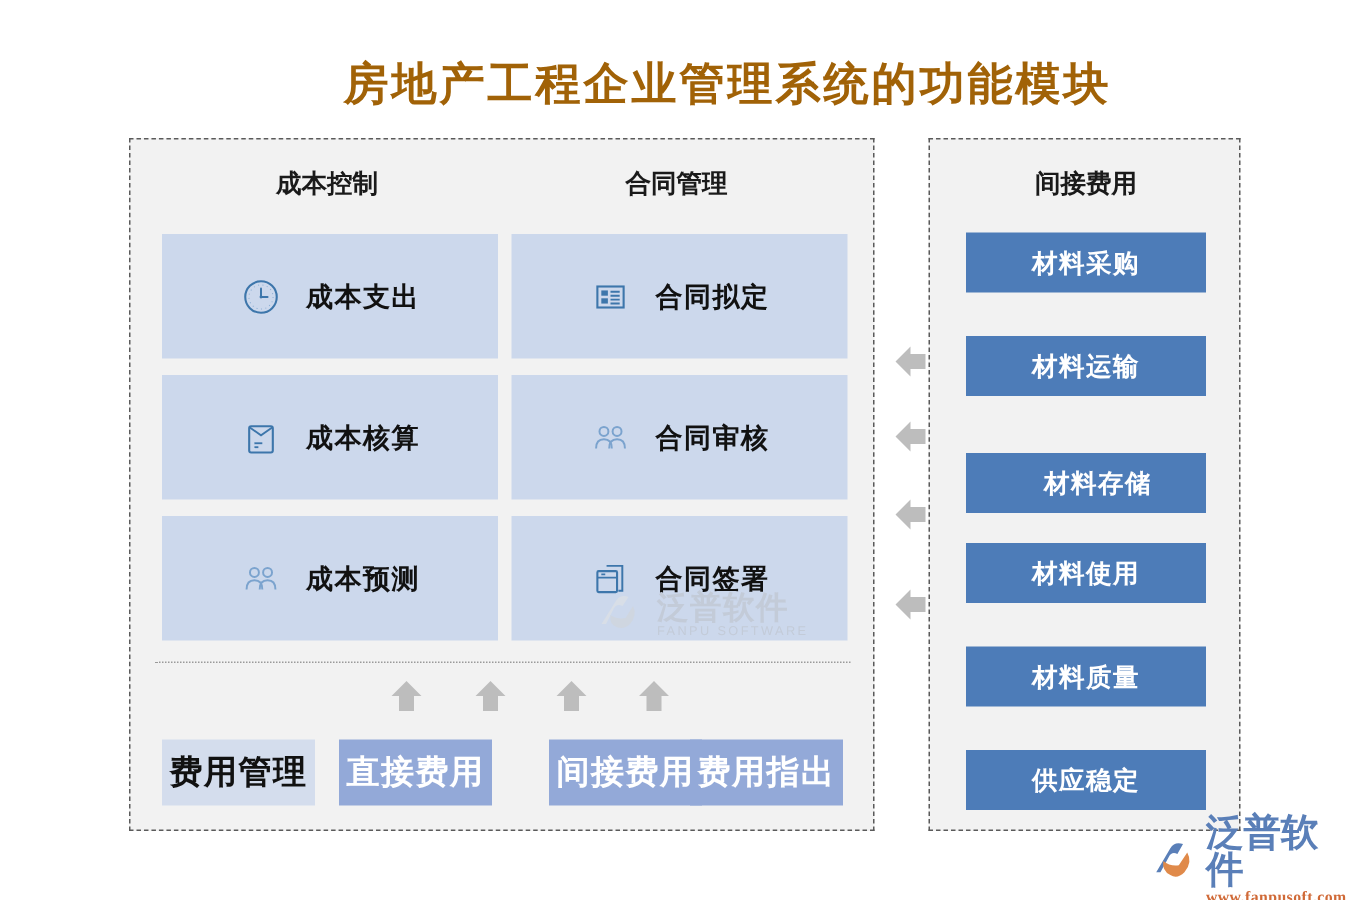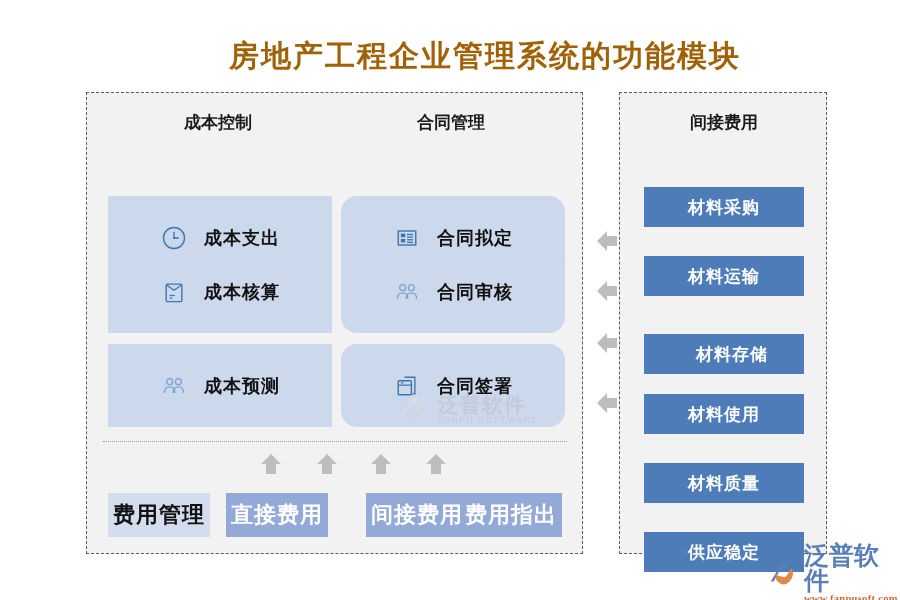--- a/index.html
+++ b/index.html
@@ -81,22 +81,22 @@
     display: block;
   }
   .card .card-label {
     font-size: 18px;
     font-weight: bold;
     color: #111111;
     font-family: "Liberation Serif", "DejaVu Serif", serif;
     letter-spacing: 1px;
   }
   .col-a { left: 21px; }
-  .col-b { left: 254px; border-radius: 16px; }
-  .row-1 { top: 63px; margin-top: 40px; }
+  .col-b { left: 254px; }
+  .row-1 { top: 63px; }
   .row-2 { top: 157px; }
   .row-3 { top: 251px; }
 
   
   #left-divider {
     position: absolute;
     left: 16px;
     top: 348px;
     width: 464px;
     border-top: 1.5px dotted #9a9a9a;
@@ -151,21 +151,20 @@
     background: #4d7cb8;
     color: #ffffff;
     display: flex;
     align-items: center;
     justify-content: center;
     font-size: 17px;
     font-weight: bold;
     font-family: "Liberation Serif", "DejaVu Serif", serif;
     letter-spacing: 1px;
     box-sizing: border-box;
-    margin-top: 32px;
   }
   .mat-1 { top: 62px; }
   .mat-2 { top: 131px; }
   .mat-3 { top: 209px; padding-left: 16px; }
   .mat-4 { top: 269px; }
   .mat-5 { top: 338px; }
   .mat-6 { top: 407px; }
 
   
   .left-arrow {

